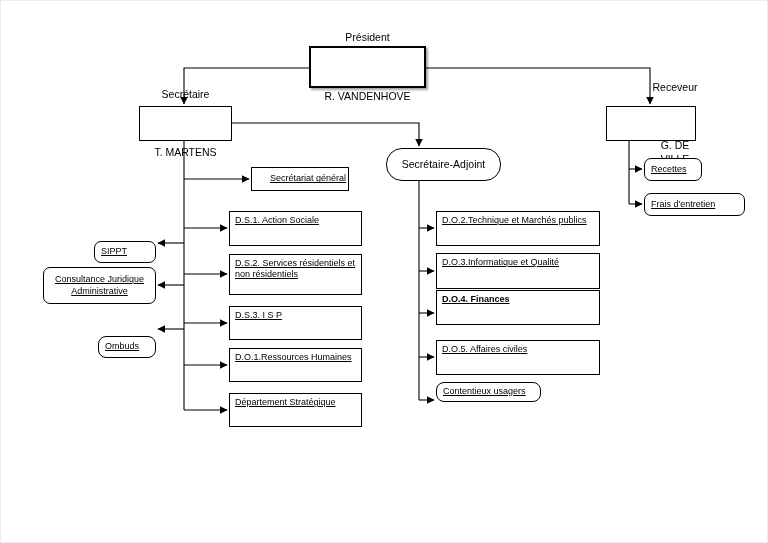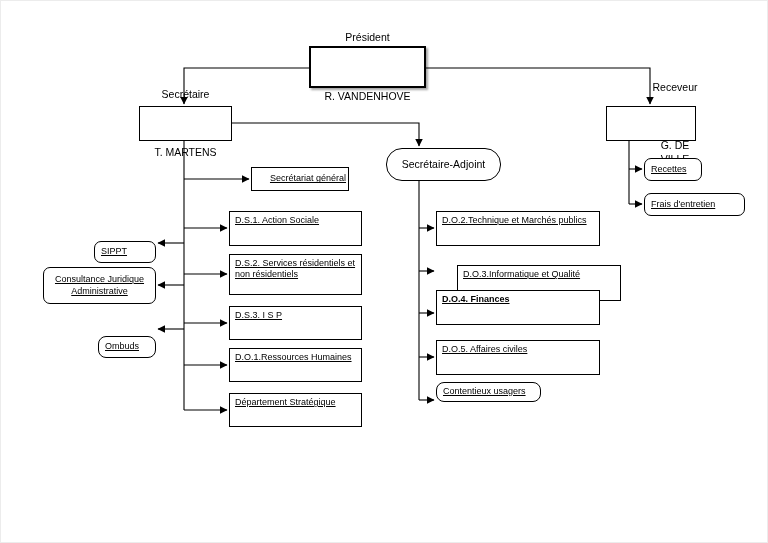--- a/index.html
+++ b/index.html
@@ -61,21 +61,21 @@
   }
 
   
   .dept { padding: 3px 5px; text-align: left; }
   .ds1       { left: 228px; top: 210px; width: 133px; height: 35px; }
   .ds2       { left: 228px; top: 253px; width: 133px; height: 41px; }
   .ds3       { left: 228px; top: 305px; width: 133px; height: 34px; }
   .do1       { left: 228px; top: 347px; width: 133px; height: 34px; }
   .deptstrat { left: 228px; top: 392px; width: 133px; height: 34px; }
   .do2       { left: 435px; top: 210px; width: 164px; height: 35px; }
-  .do3       { left: 435px; top: 264px; width: 164px; height: 36px; margin-left: 21px; }
+  .do3       { left: 435px; top: 252px; width: 164px; height: 36px; }
   .do4       { left: 435px; top: 289px; width: 164px; height: 35px; font-weight: bold; }
   .do5       { left: 435px; top: 339px; width: 164px; height: 35px; }
 
   
   .pill { border-radius: 7px; display: flex; align-items: center; padding: 2px 6px; }
   .sippt       { left: 93px;  top: 231px; width: 62px;  height: 22px; margin-top: 9px; }
   .consultance {
     left: 42px; top: 266px; width: 113px; height: 37px;
     justify-content: center; text-align: center;
   }

